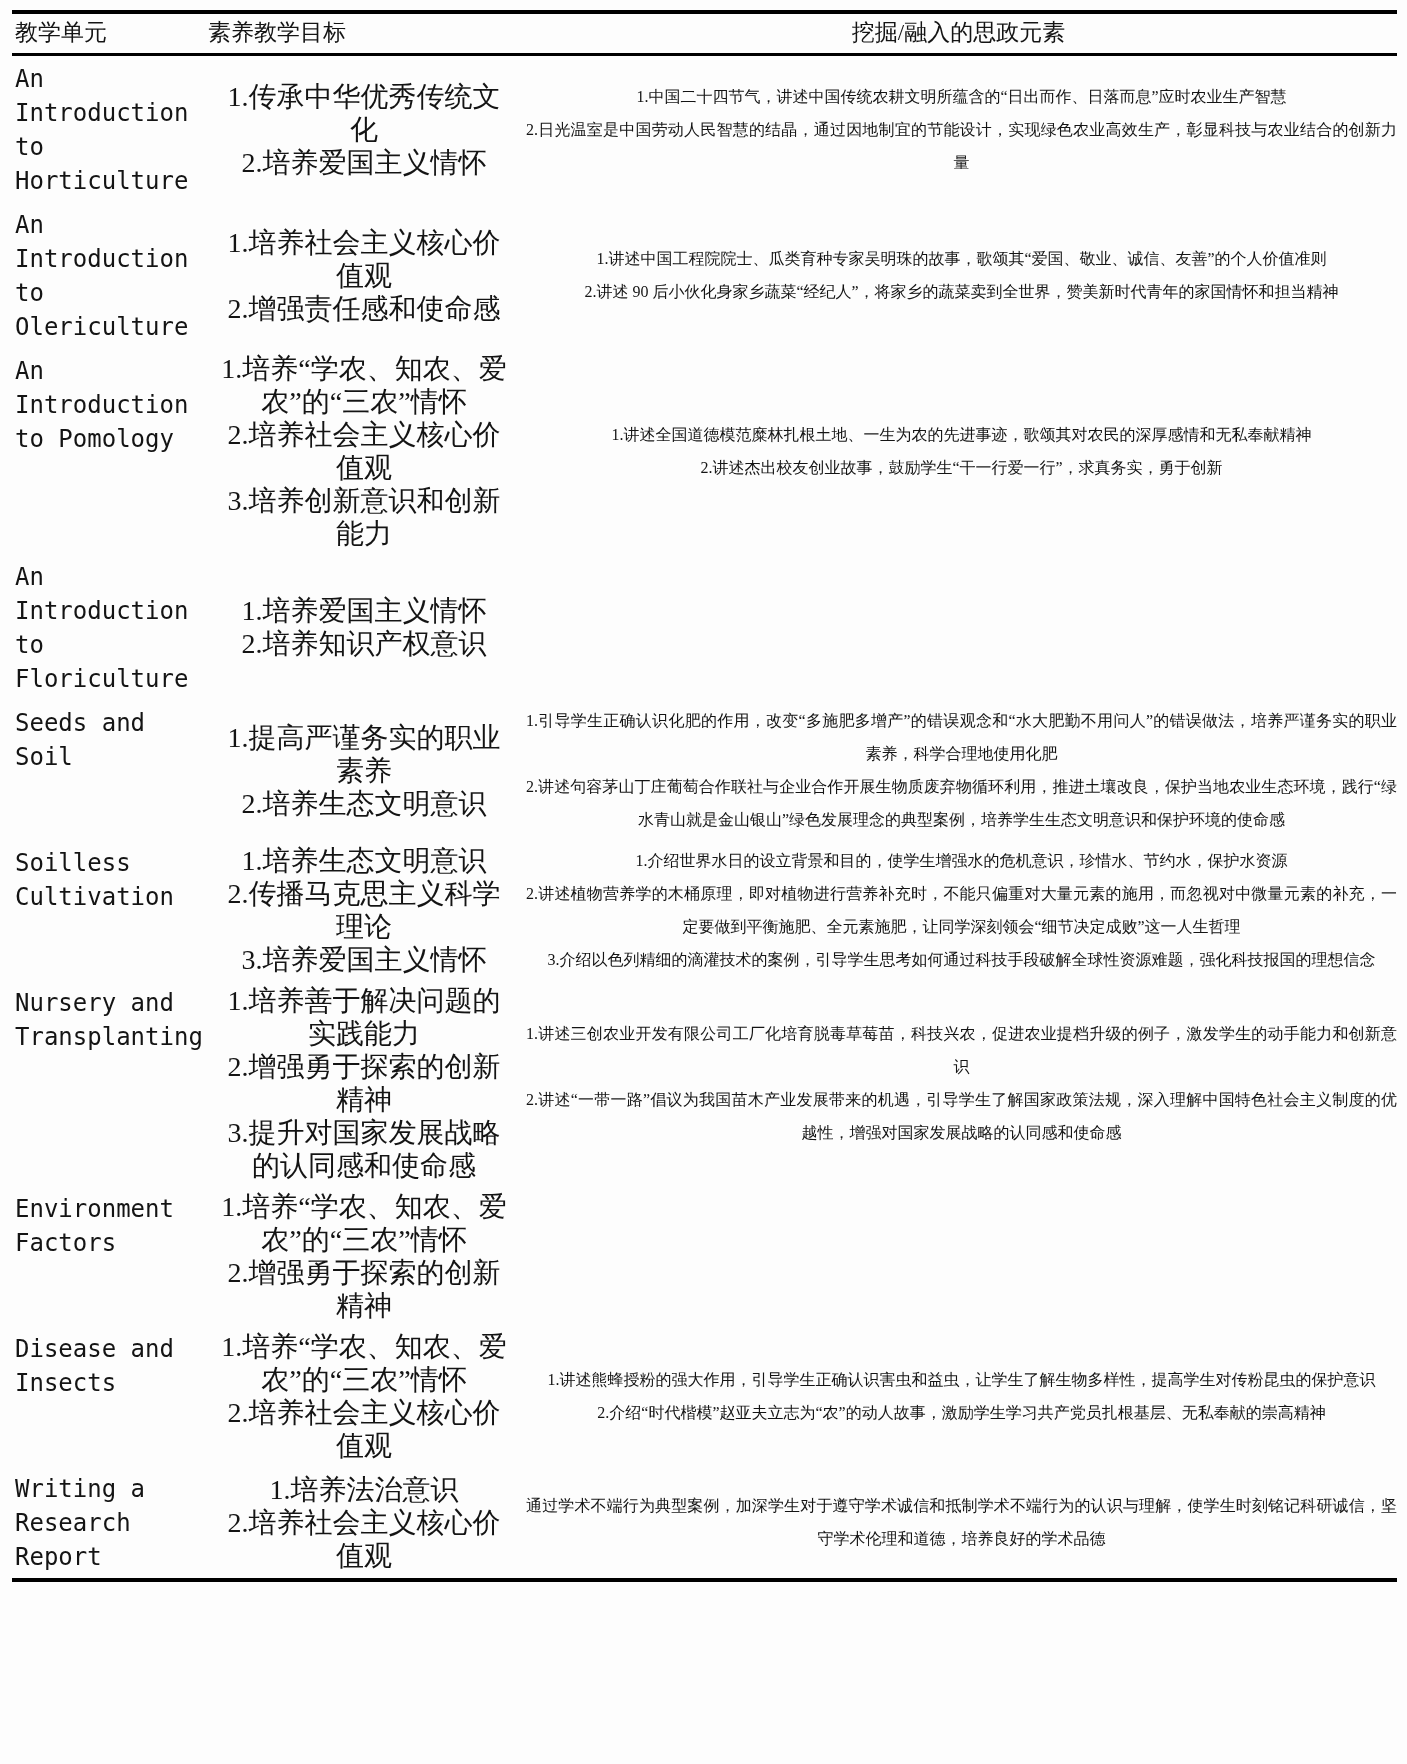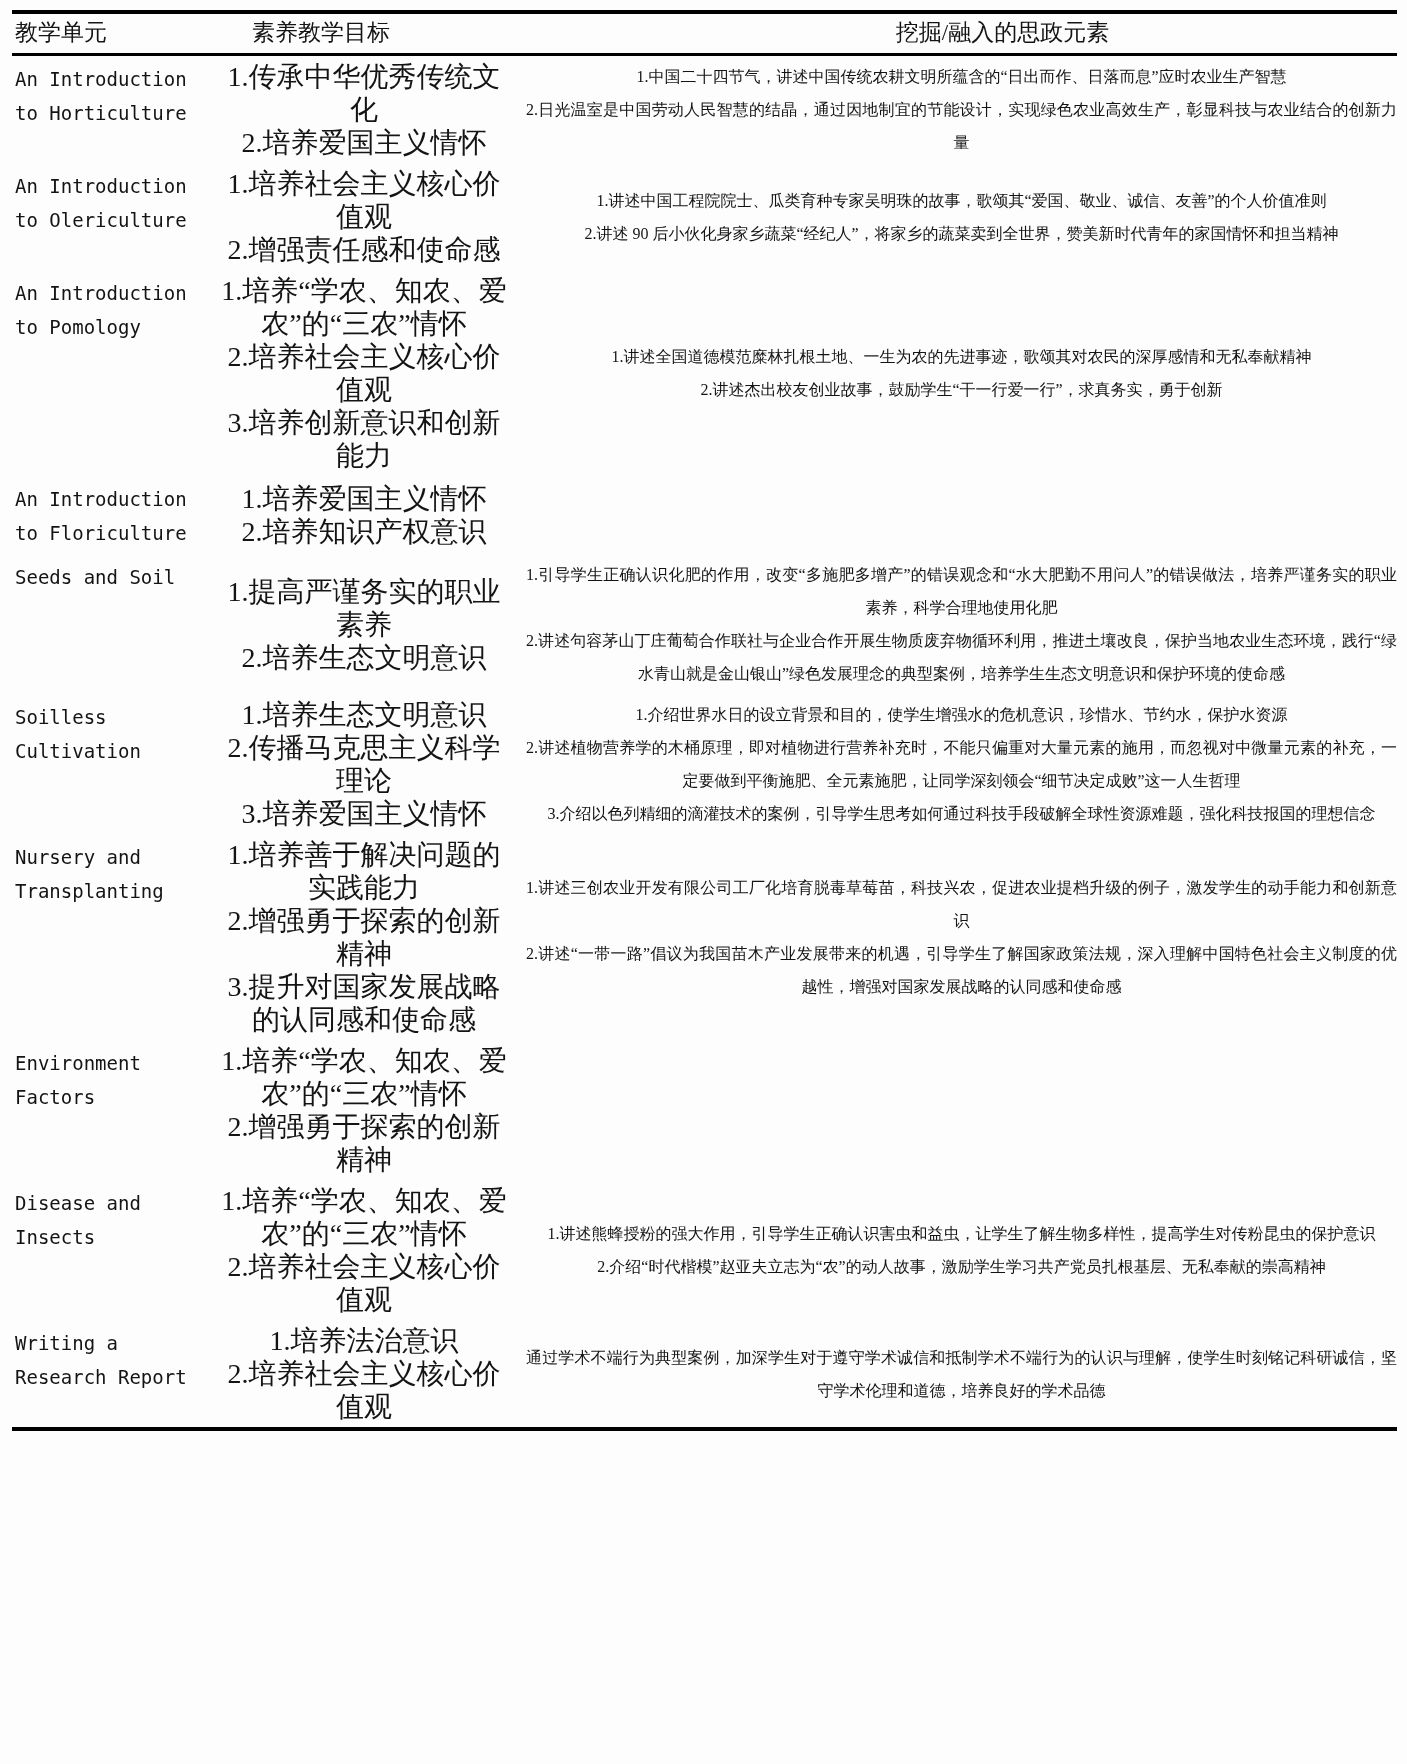--- a/index.html
+++ b/index.html
@@ -16,30 +16,29 @@
   }
   .grid{
     display:grid;
     grid-template-columns:196px 312px 1fr;
   }
   .hdr{
     border-bottom:3px solid #000;
     padding:6px 0 7px 0;
     font-size:23px;
     line-height:26px;
-    gap:44px;
   }
   .hdr .h1{text-align:left;padding-left:3px;}
   .hdr .h2{text-align:left;}
   .hdr .h3{text-align:center;}
   .row{padding:4px 0;}
   .unit{
     align-self:start;
     font-family:"DejaVu Sans Mono","Liberation Mono",monospace;
-    font-size:19px;
+    font-size:24px;
     line-height:34px;
     white-space:pre-line;
     padding:2px 0 0 3px;
   }
   .obj{
     align-self:center;
     text-align:center;
     font-size:28px;
     line-height:33px;
     padding:0 6px;

